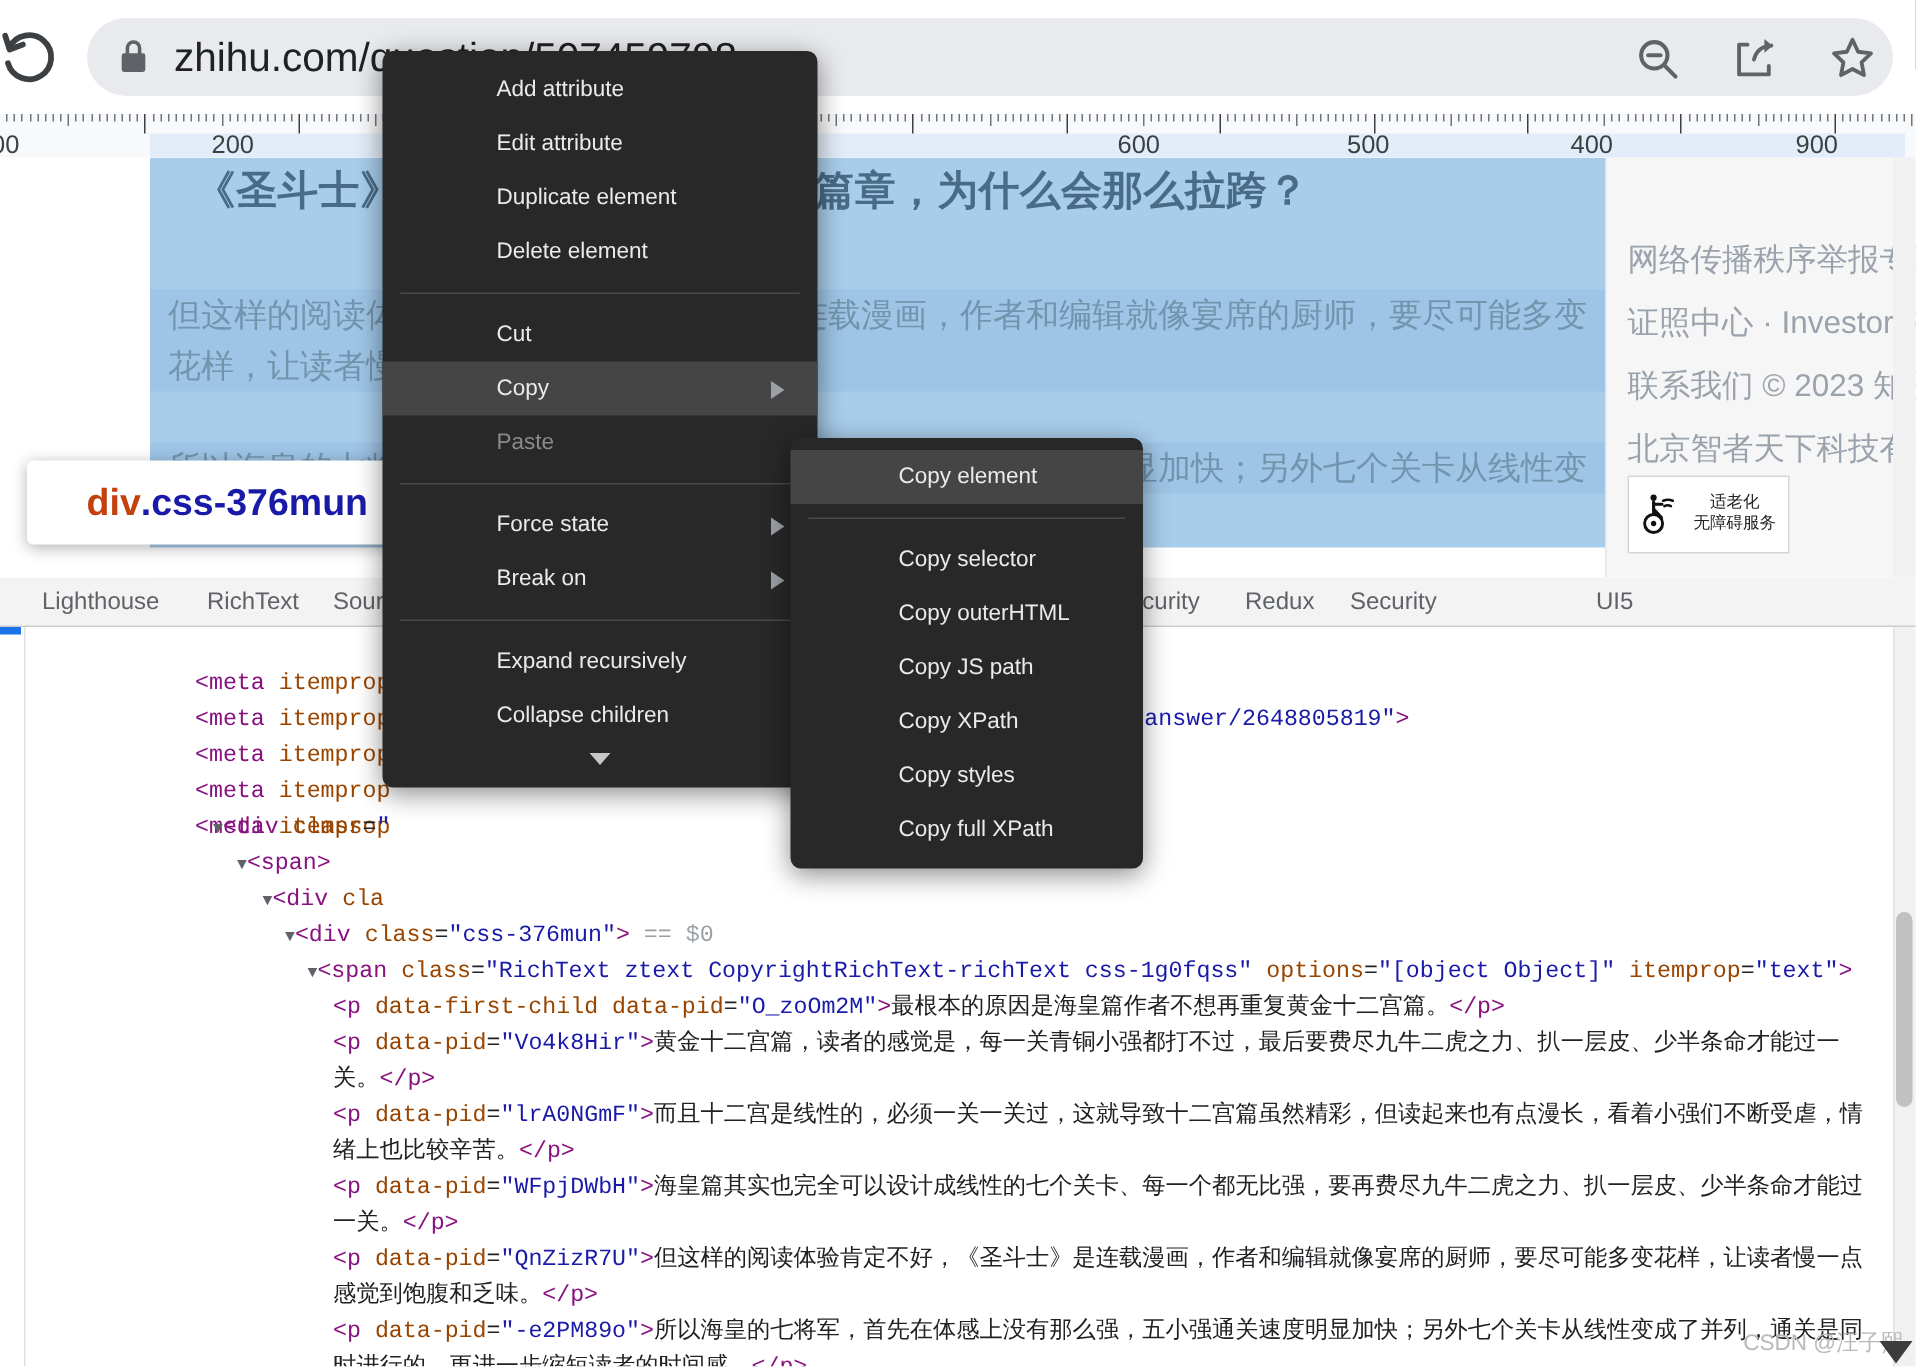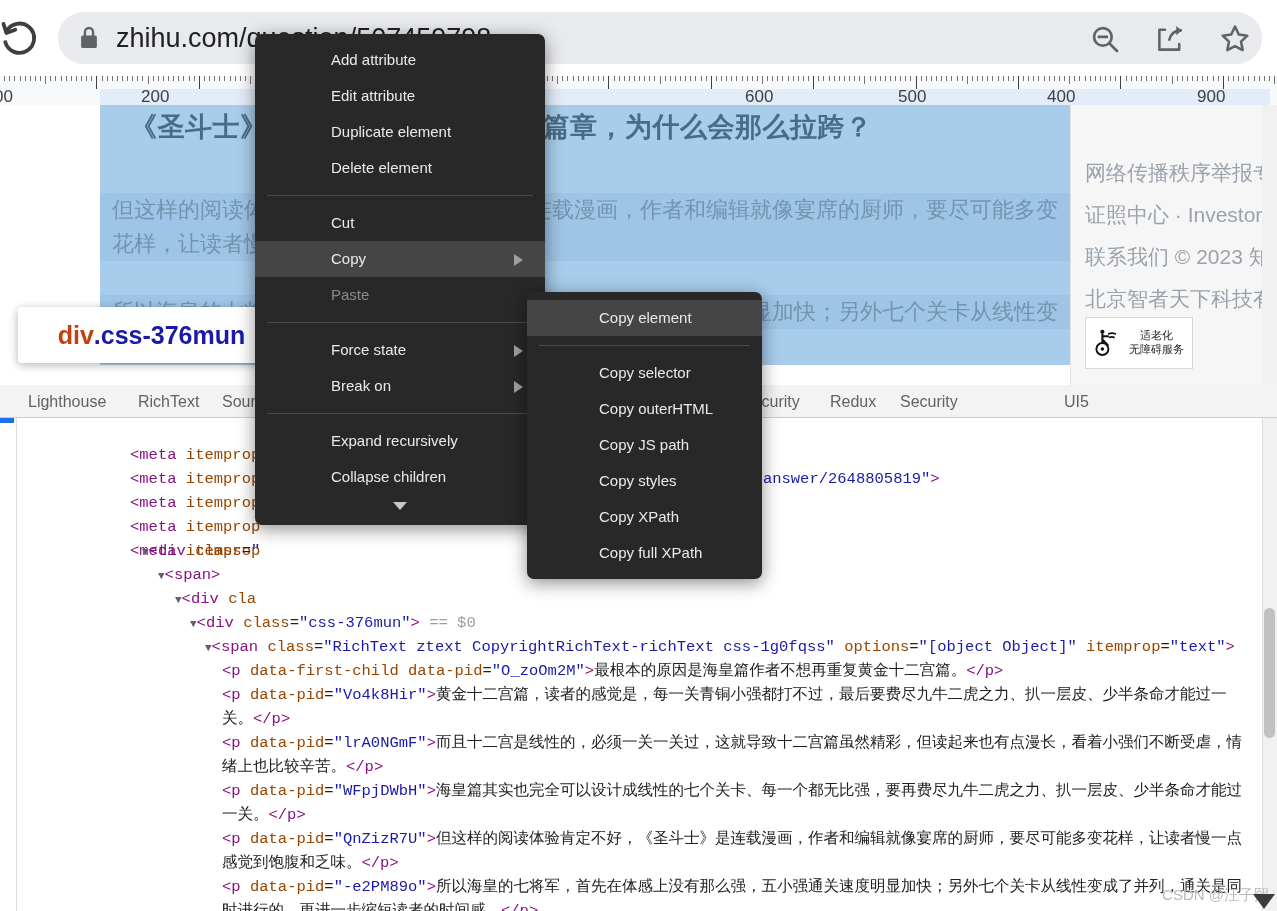--- a/index.html
+++ b/index.html
@@ -607,19 +607,19 @@
     <div class="ctx-more">
       <i></i>
     </div>
   </div>
 <div class="ctx-menu" id="menu-copy">
     <div class="ctx-item active">Copy element</div>
     <div class="ctx-sep"></div>
     <div class="ctx-item">Copy selector</div>
     <div class="ctx-item">Copy outerHTML</div>
     <div class="ctx-item">Copy JS path</div>
+    <div class="ctx-item">Copy XPath</div>
     <div class="ctx-item">Copy styles</div>
-    <div class="ctx-item">Copy XPath</div>
     <div class="ctx-item">Copy full XPath</div>
   </div>
 
 <div id="watermark">CSDN @汪子熙</div>
 <div id="corner-caret"></div>
 
 </body></html>

